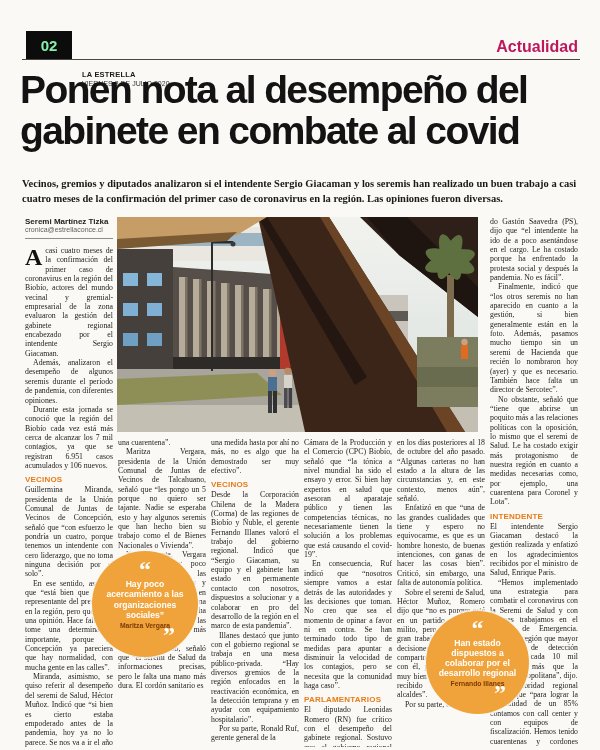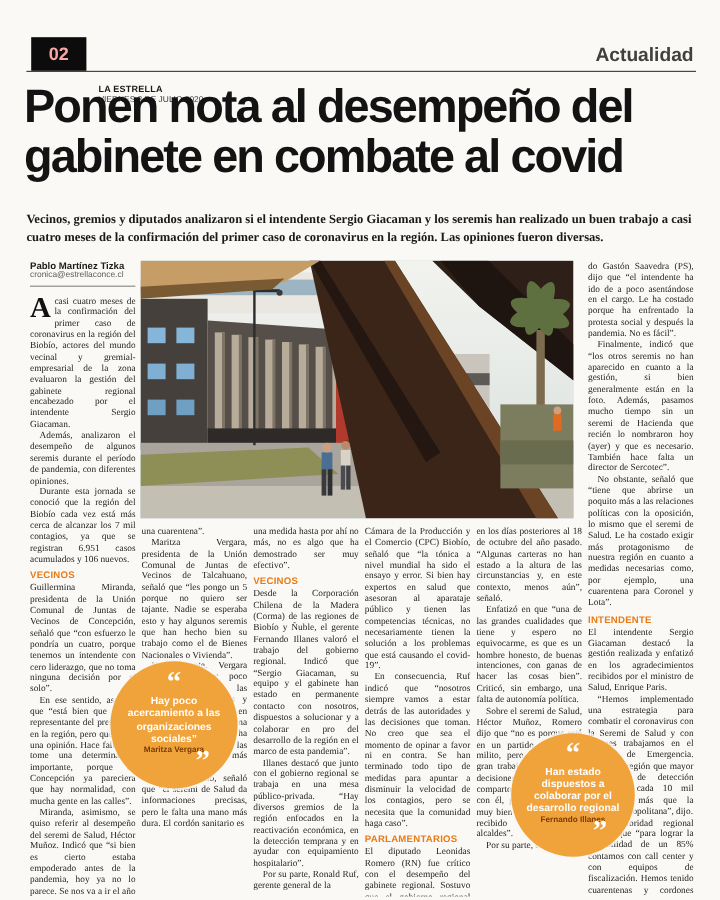--- a/index.html
+++ b/index.html
@@ -1,26 +1,26 @@
 <!DOCTYPE html>
 <html><head>
 <meta charset="utf-8">
 <style>
   html,body{margin:0;padding:0;}
   body{width:600px;height:750px;background:#e9e7e2;font-family:"Liberation Serif",serif;}
   .page{position:relative;width:600px;height:750px;background:#faf9f5;overflow:hidden;}
 
   
   .header{position:absolute;left:22px;top:31px;width:558px;height:28px;border-bottom:1.5px solid #4a453f;}
-  .pagenum{position:absolute;left:4px;top:0;width:46px;height:28px;background:#0c0c0c;color:#fca5a5;
+  .pagenum{position:absolute;left:4px;top:0;width:46px;height:28px;background:#0c0c0c;color:#86efac;
            font:bold 15px "Liberation Sans",sans-serif;display:flex;align-items:center;justify-content:center;}
   .masthead{position:absolute;left:60px;top:3px;font-family:"Liberation Sans",sans-serif;color:#1a1a1a;margin-top:36px;}
   .paper-name{font-weight:bold;font-size:7.5px;letter-spacing:.2px;}
   .paper-date{font-size:7px;margin-top:1px;color:#333;}
-  .section-name{position:absolute;right:2px;bottom:3px;color:#404040;font:bold 16px "Liberation Sans",sans-serif;}
+  .section-name{position:absolute;right:2px;bottom:3px;color:#be185d;font:bold 16px "Liberation Sans",sans-serif;}
 
   
   .headline{position:absolute;left:20px;top:69px;width:562px;color:#131313;
             font:bold 39px/1.06 "Liberation Sans",sans-serif;letter-spacing:-1.6px;}
   .deck{position:absolute;left:22px;top:176px;width:556px;color:#191919;
         font:bold 10.5px/1.45 "Liberation Serif",serif;}
 
   
   .cols{position:absolute;left:25px;top:217px;width:553px;height:530px;display:flex;gap:5px;overflow:hidden;}
   .col{flex:1 1 0;min-width:0;font-size:7.8px;line-height:1.2;text-align:justify;color:#1c1c1c;
@@ -68,21 +68,21 @@
   <div class="headline">
     <span>Ponen nota al desempeño del</span><br>
     <span>gabinete en combate al covid</span>
   </div>
 
   <div class="deck">Vecinos, gremios y diputados analizaron si el intendente Sergio Giacaman y los seremis han realizado un buen trabajo a casi cuatro meses de la confirmación del primer caso de coronavirus en la región. Las opiniones fueron diversas.</div>
 
   <div class="cols">
 
     <div class="col">
-      <p class="byline-name">Pablo Martínez Tizka</p>
+      <p class="byline-name">Seremi Martínez Tizka</p>
       <p class="byline-email">cronica@estrellaconce.cl</p>
       <p class="cont"><span class="dropcap">A</span><span>casi cuatro meses de la confirmación del primer caso de coronavirus en la región del Biobío, actores del mundo vecinal y gremial-empresarial de la zona evaluaron la gestión del gabinete regional encabezado por el intendente Sergio Giacaman.</span></p>
       <p>Además, analizaron el desempeño de algunos seremis durante el período de pandemia, con diferentes opiniones.</p>
       <p>Durante esta jornada se conoció que la región del Biobío cada vez está más cerca de alcanzar los 7 mil contagios, ya que se registran 6.951 casos acumulados y 106 nuevos.</p>
       <h4>VECINOS</h4>
       <p class="cont">Guillermina Miranda, presidenta de la Unión Comunal de Juntas de Vecinos de Concepción, señaló que “con esfuerzo le pondría un cuatro, porque tenemos un intendente con cero liderazgo, que no toma ninguna decisión por sí solo”.</p>
       <p>En ese sentido, aseguró que “está bien que sea el representante del presidente en la región, pero que tenga una opinión. Hace falta que tome una determinación importante, porque en Concepción ya pareciera que hay normalidad, con mucha gente en las calles”.</p>
       <p>Miranda, asimismo, se quiso referir al desempeño del seremi de Salud, Héctor Muñoz. Indicó que “si bien es cierto estaba empoderado antes de la pandemia, hoy ya no lo parece. Se nos va a ir el año completo, debido a que no presionaron a las autoridades en Santiago para que se decretara</p>
     </div>
 

